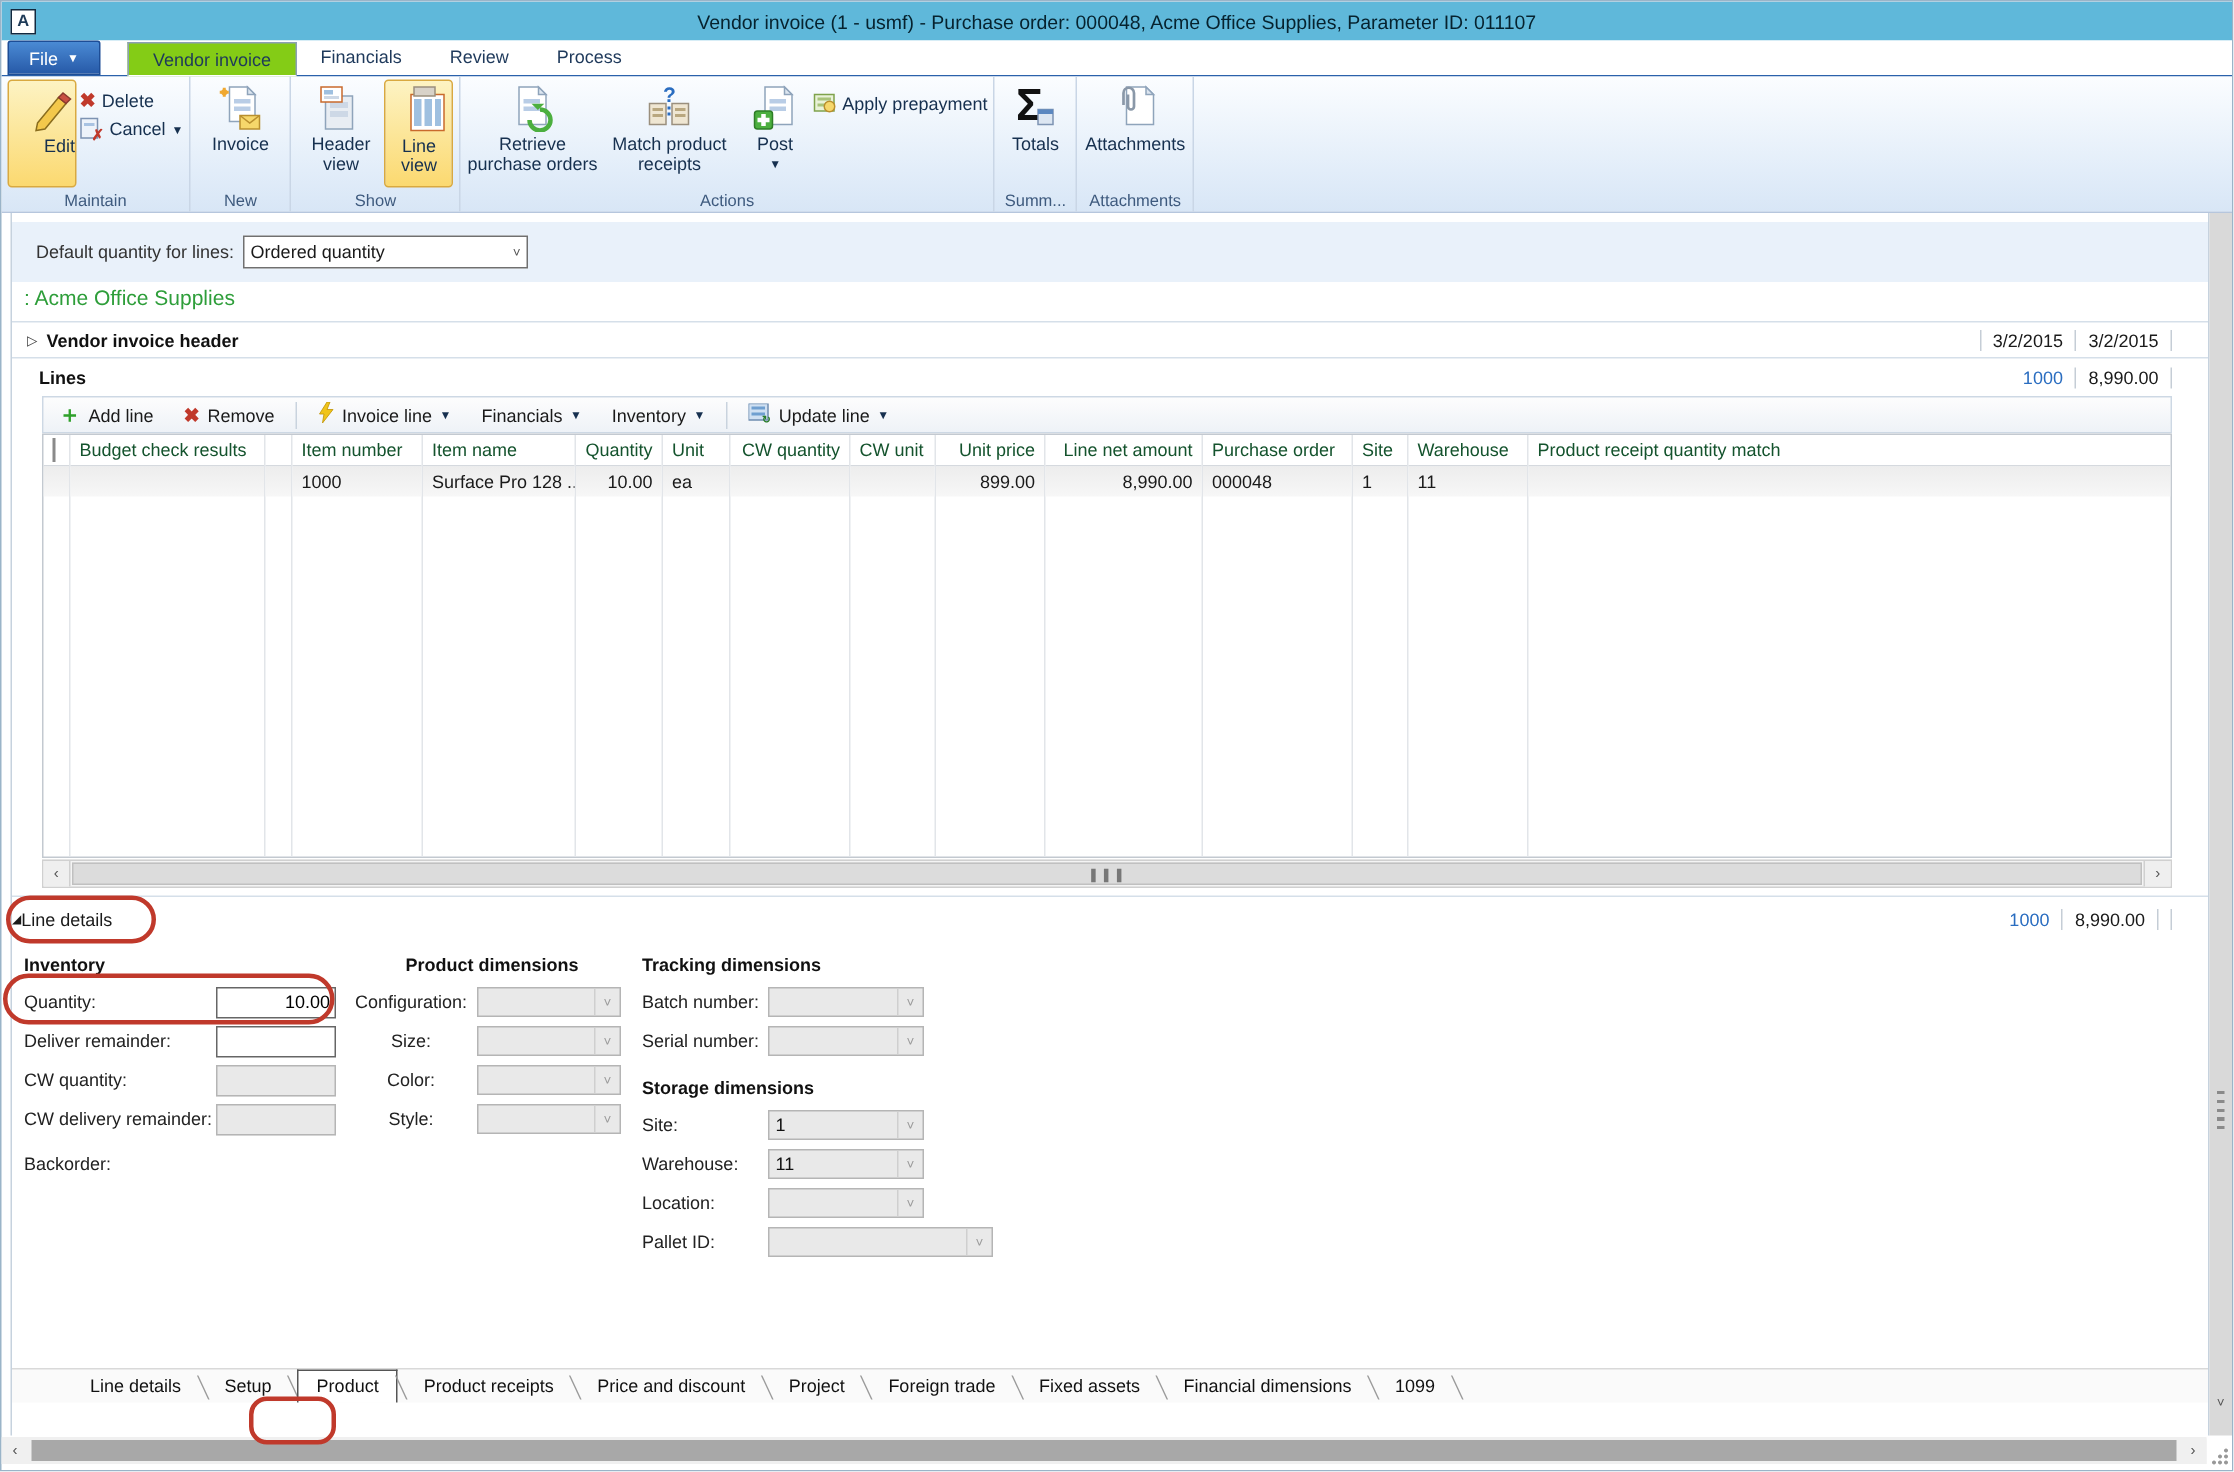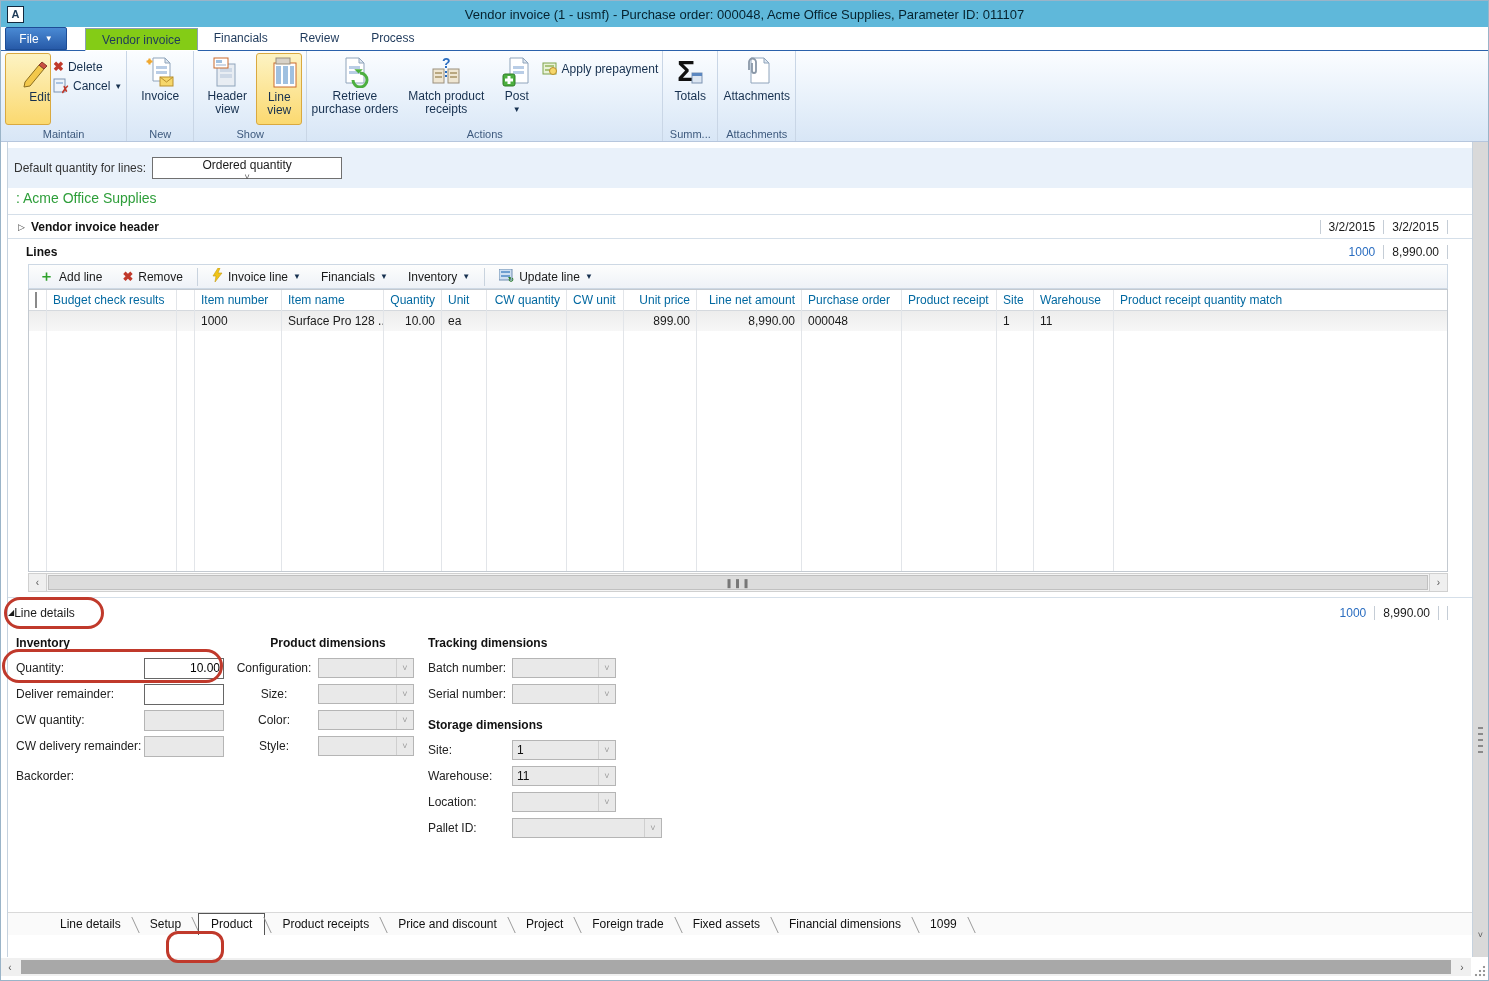--- a/index.html
+++ b/index.html
@@ -33,22 +33,22 @@
   .caret-s { font-size:8px; color:#16304f; }
 
   
   .icon32 svg, .icon16 svg { display:block; }
   .icon16 { width:16px; height:16px; position:relative; }
 
   
   .content { position:absolute; left:6px; top:141px; width:1466px; bottom:23px; background:#fff; border-left:1px solid #c6d2de; border-right:1px solid #c6d2de; }
 
   .band1 { position:absolute; left:0; top:6px; width:100%; height:40px; background:#e9f1fa; display:flex; align-items:center; }
-  .band1 label { margin-left:6px; color:#333; }
-  .selectbox { width:190px; height:22px; background:#fff; border:1px solid #707070; margin-left:6px; display:flex; align-items:center; justify-content:space-between; padding:0 4px; cursor:pointer;flex-direction:column; }
+  .band1 label { margin-left:16px; color:#333; }
+  .selectbox { width:190px; height:22px; background:#fff; border:1px solid #707070; margin-left:6px; display:flex; align-items:center; justify-content:space-between; padding:0 4px; cursor:pointer; }
   .selectbox .chev { color:#555; font-size:9px; }
 
   .vendorname { position:absolute; left:8px; top:48px; font-size:14px; color:#2e9e3a; }
 
   .sectrow { position:absolute; left:0; width:100%; height:25px; display:flex; align-items:center; border-top:1px solid #d5dfe9; }
   .sectrow .exp { margin:0 6px 0 10px; font-size:9px; color:#444; }
   .sectrow .title { font-weight:bold; color:#111; }
   .sect-right { margin-left:auto; display:flex; align-items:center; gap:8px; padding-right:24px; }
   .vsep { width:1px; height:14px; background:#c5cdd6; }
   .bluev { color:#2a6dc0; }
@@ -56,21 +56,21 @@
   
   .ltoolbar { position:absolute; left:20px; right:24px; top:122px; height:25px; background:linear-gradient(#fdfdfd,#eef2f7); border:1px solid #cdd8e4; display:flex; align-items:center; }
   .tbtn { display:flex; align-items:center; gap:5px; padding:0 10px; height:100%; cursor:pointer; color:#1a1a1a; white-space:nowrap; }
   .tsep { width:1px; height:18px; background:#c9d3de; margin:0 4px; }
   .plus { color:#2fa12b; font-weight:bold; font-size:15px; }
   .redx { color:#c0392b; font-weight:bold; font-size:13px; }
 
   
   .grid { position:absolute; left:20px; right:24px; top:147px; height:283px; border:1px solid #c3c9d0; display:flex; background:#fff; overflow:hidden; }
   .gcol { height:100%; border-right:1px solid #e2e5e9; display:flex; flex-direction:column; }
-  .gh { height:21px; border-bottom:1px solid #d5d9de; padding:3px 6px 0; white-space:nowrap; overflow:hidden; color:#0369a1; }
+  .gh { height:21px; border-bottom:1px solid #d5d9de; padding:3px 6px 0; white-space:nowrap; overflow:hidden; color:#14532d; }
   .gc { height:20px; padding:3px 6px 0; white-space:nowrap; overflow:hidden; background:linear-gradient(#ededed,#f7f7f7); }
   .num { text-align:right; }
   .gcheck { width:13px; height:13px; border:1px solid #8a8a8a; background:#fff; margin:4px auto 0; }
 
   .ghscroll { position:absolute; left:20px; right:24px; top:431px; height:19px; display:flex; align-items:center; border:1px solid #d0d0d0; background:#f4f4f4; }
   .sbtn { width:18px; height:17px; display:flex; align-items:center; justify-content:center; color:#555; background:#efefef; border-right:1px solid #d0d0d0; cursor:pointer; font-size:10px; }
   .sbtn.right { border-left:1px solid #d0d0d0; border-right:none; }
   .hthumb { flex:1; height:15px; margin:0 1px; background:#dcdcdc; border:1px solid #c0c0c0; display:flex; align-items:center; justify-content:center; color:#777; letter-spacing:1px; font-size:9px; cursor:pointer; }
 
   
@@ -437,24 +437,20 @@
           <div class="gc num">899.00</div>
         </div>
       <div class="gcol" style="width:105px;">
           <div class="gh num">Line net amount</div>
           <div class="gc num">8,990.00</div>
         </div>
       <div class="gcol" style="width:100px;">
           <div class="gh">Purchase order</div>
           <div class="gc">000048</div>
         </div>
-      <div class="gcol" style="width:95px;">
-          <div class="gh">Product receipt</div>
-          <div class="gc"></div>
-        </div>
       <div class="gcol" style="width:37px;">
           <div class="gh">Site</div>
           <div class="gc">1</div>
         </div>
       <div class="gcol" style="width:80px;">
           <div class="gh">Warehouse</div>
           <div class="gc">11</div>
         </div>
       <div class="gcol" style="flex:1;border-right:none;">
           <div class="gh">Product receipt quantity match</div>

